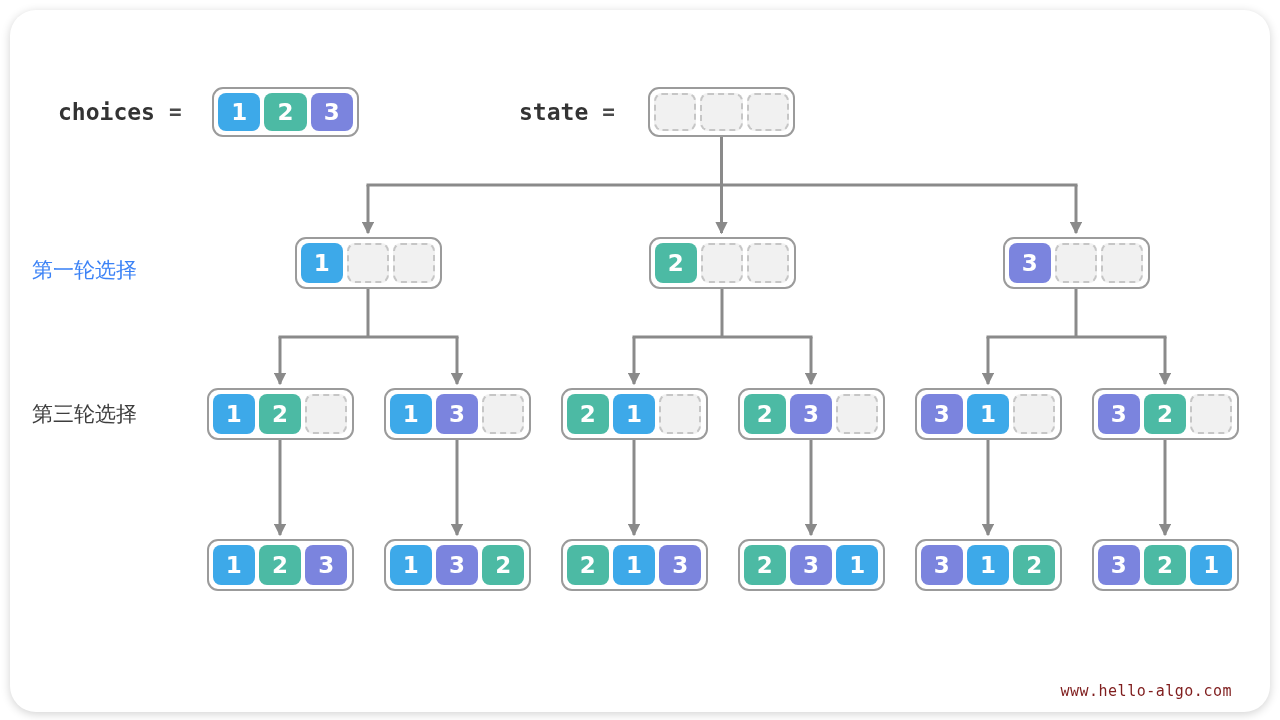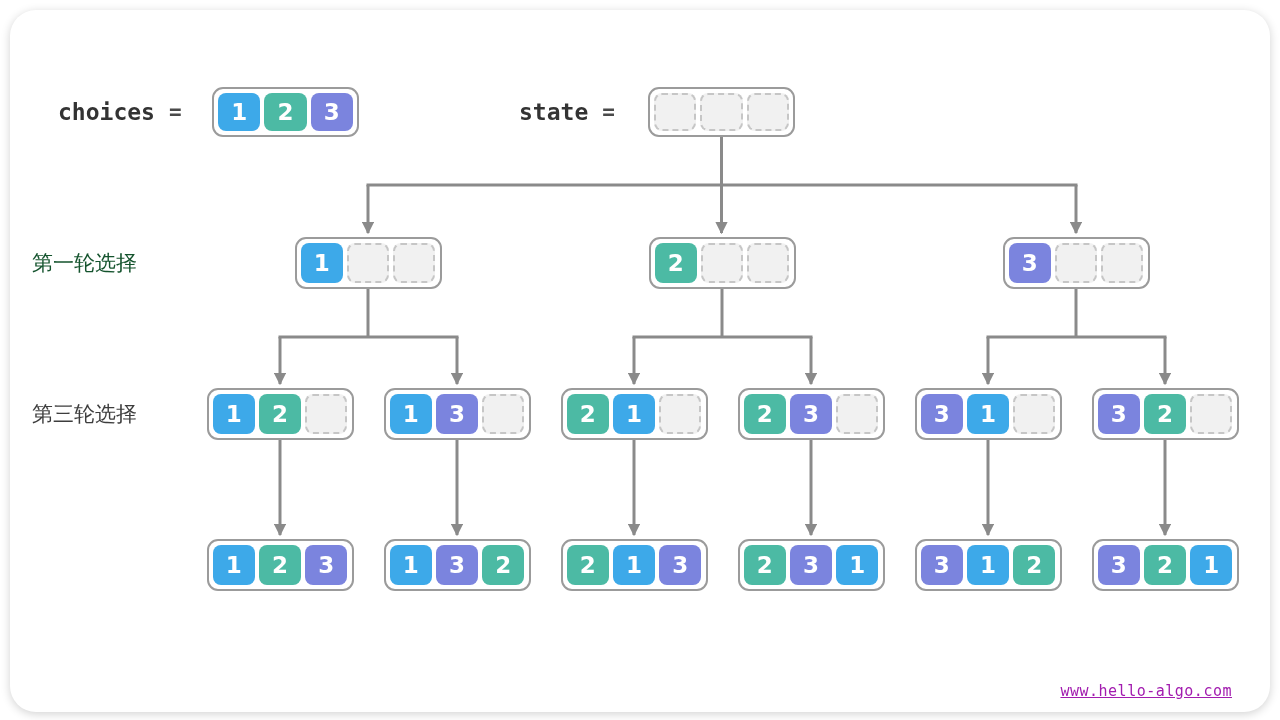--- a/index.html
+++ b/index.html
@@ -77,21 +77,21 @@
   <div class="hgroup" id="choices-group" style="left:58px; top:87px;">
     <span class="mono-label" style="color: rgb(51, 51, 51); text-align: center;">choices</span>
     <span class="eq">=</span>
   </div>
 
   <div class="hgroup" id="state-group" style="left:519px; top:87px;">
     <span class="mono-label" style="color: rgb(51, 51, 51);">state</span>
     <span class="eq">=</span>
   </div>
 
-  <div class="row-label" id="row-label-0" style="top: 237px; color: #14532d;">第一轮选择</div>
+  <div class="row-label" id="row-label-0" style="top: 244px; color: #3b82f6;">第一轮选择</div>
   <div class="row-label" id="row-label-1" style="top: 388px; color: rgb(61, 61, 61);">第三轮选择</div>
 
   <div id="nodes">
       <div class="node" style="left: 212px; top: 87px; height: 50px; border-color: rgb(155, 155, 155);">
         <div class="cell" style="background: rgb(61, 169, 233); color: rgb(255, 255, 255);">1</div>
         <div class="cell" style="background: rgb(76, 186, 164); color: rgb(255, 255, 255);">2</div>
         <div class="cell" style="background: rgb(123, 132, 222); color: rgb(255, 255, 255);">3</div>
       </div>
       <div class="node" style="left: 648px; top: 87px; height: 50px; border-color: rgb(155, 155, 155);">
         <div class="cell empty" style="background: rgb(241, 241, 241); border-color: rgb(198, 198, 198);"></div>
@@ -168,14 +168,14 @@
         <div class="cell" style="background: rgb(61, 169, 233); color: rgb(255, 255, 255);">1</div>
         <div class="cell" style="background: rgb(76, 186, 164); color: rgb(255, 255, 255);">2</div>
       </div>
       <div class="node" style="left: 1091.5px; top: 539px; height: 52px; border-color: rgb(155, 155, 155);">
         <div class="cell" style="background: rgb(123, 132, 222); color: rgb(255, 255, 255);">3</div>
         <div class="cell" style="background: rgb(76, 186, 164); color: rgb(255, 255, 255);">2</div>
         <div class="cell" style="background: rgb(61, 169, 233); color: rgb(255, 255, 255);">1</div>
       </div>
     </div>
 
-  <div class="watermark" style="color: #a21caf; text-decoration: underline;">www.hello-algo.com</div>
+  <div class="watermark" style="color: #7f1d1d;">www.hello-algo.com</div>
 </div>
 
 </body></html>

